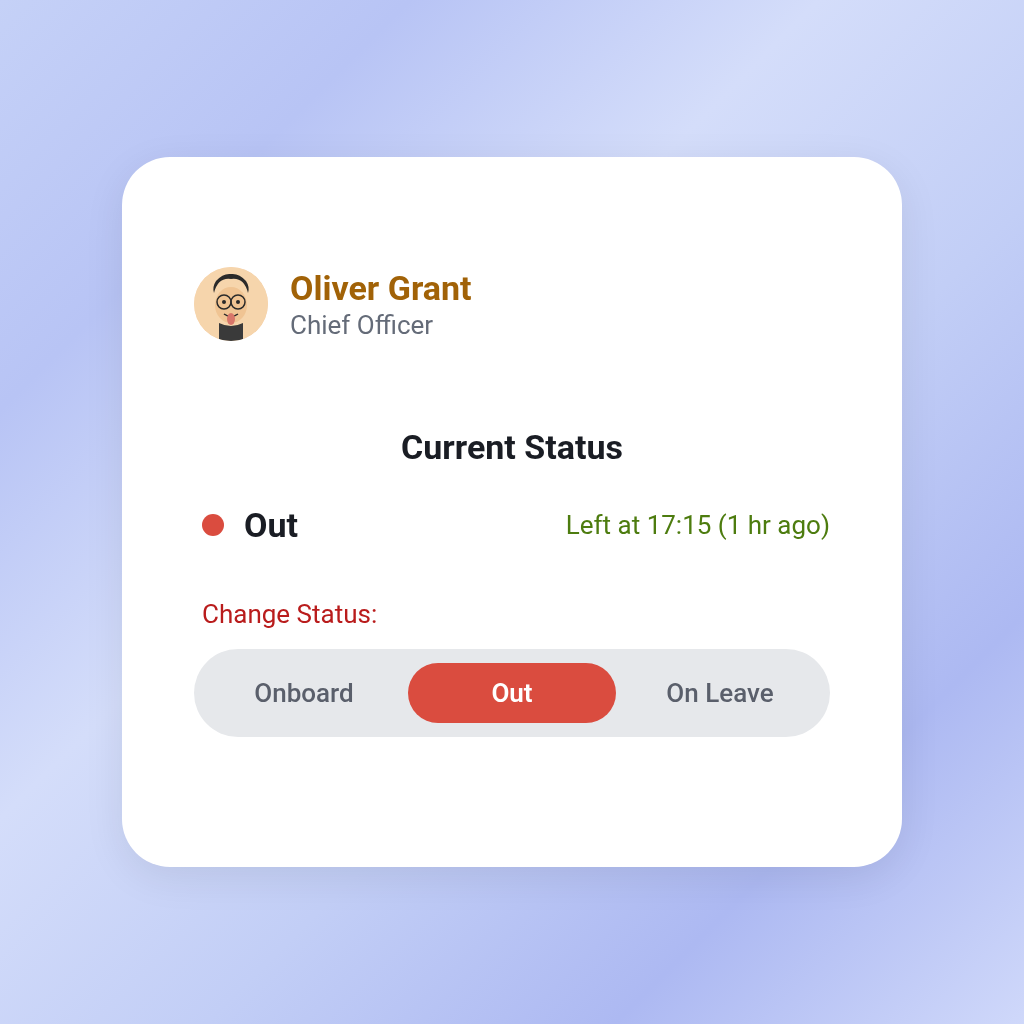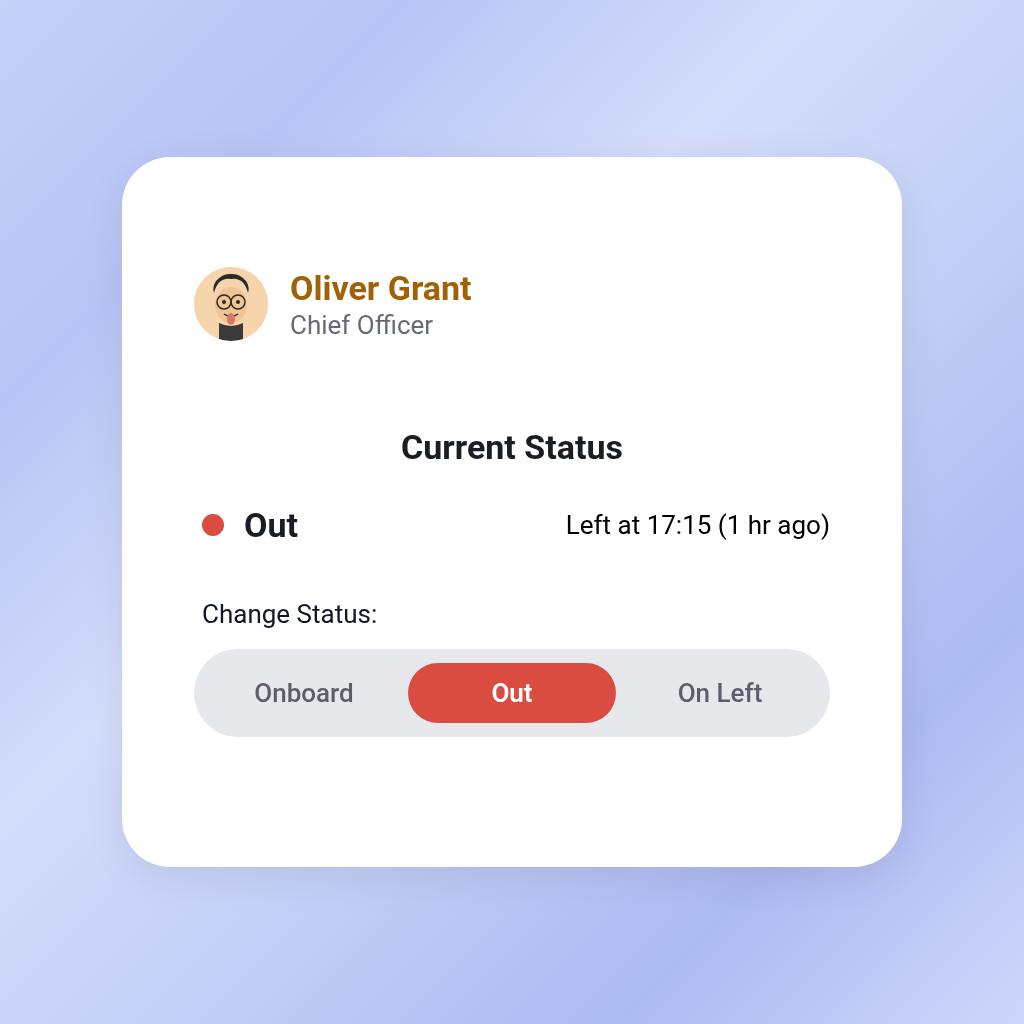--- a/index.html
+++ b/index.html
@@ -82,25 +82,25 @@
       background: #da4c3f;
     }
     .status-value {
       font-size: 34px;
       font-weight: 700;
       color: #1a1d24;
     }
     .status-meta {
       font-size: 26px;
       font-weight: 400;
-      color: #000000;
+      color: #4d7c0f;
     }
     .change-label {
       font-size: 26px;
-      color: #0f172a;
+      color: #b91c1c;
       margin-bottom: 20px;
       padding-left: 8px;
     }
     .segmented {
       display: flex;
       background: #e6e8eb;
       border-radius: 999px;
       padding: 6px;
       height: 88px;
       align-items: center;
@@ -157,15 +157,15 @@
       <div class="status-value">Out</div>
     </div>
     <div class="status-meta">Left at 17:15 (1 hr ago)</div>
   </div>
 
   <div class="change-label">Change Status:</div>
 
   <div class="segmented">
     <button>Onboard</button>
     <button class="active">Out</button>
-    <button>On Left</button>
+    <button>On Leave</button>
   </div>
 </div>
 
 </body></html>

